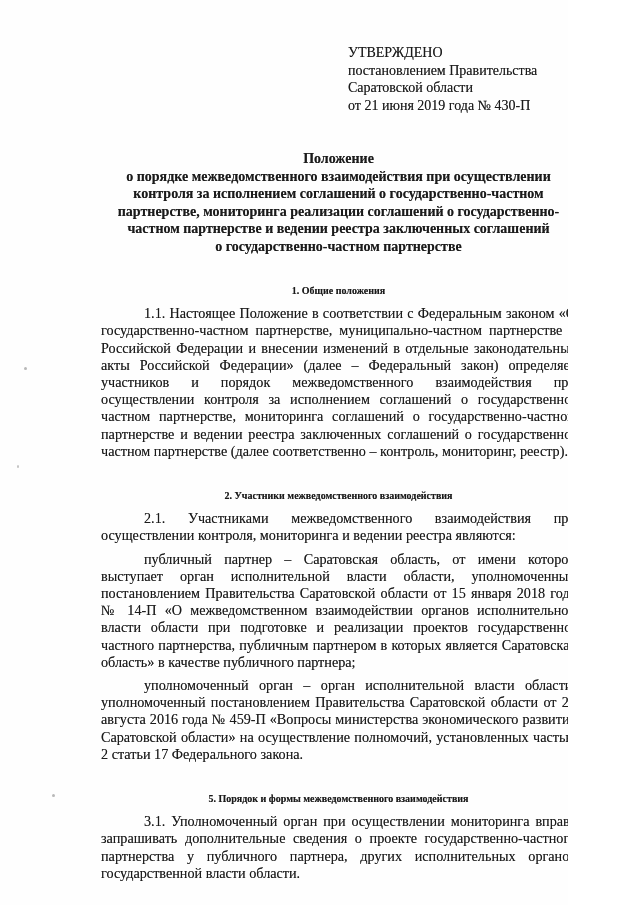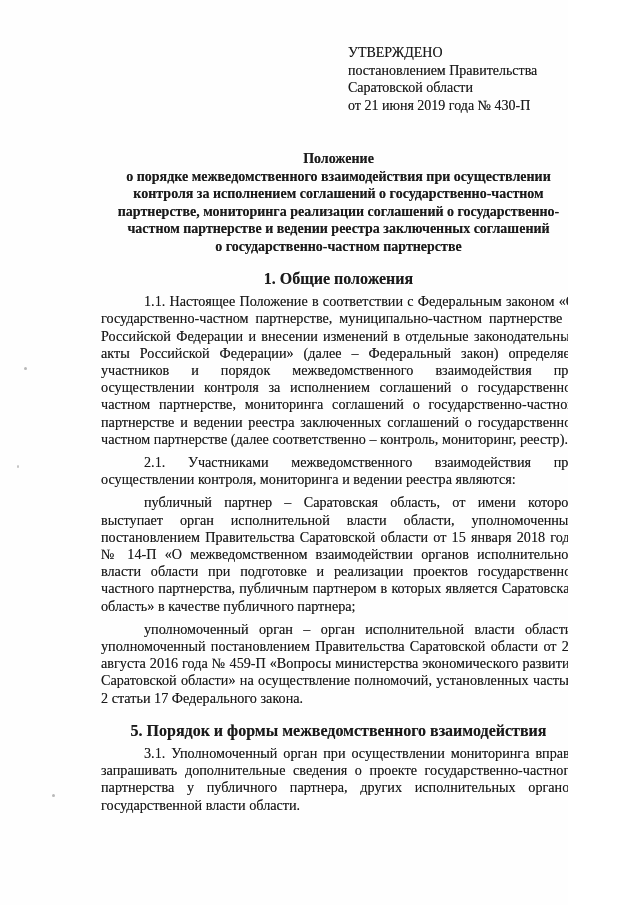--- a/index.html
+++ b/index.html
@@ -31,24 +31,24 @@
   .doc-title {
     font-weight: bold;
     font-size: 14px;
     line-height: 17.5px;
     text-align: center;
     white-space: pre-line;
     margin-top: 16px;
   }
   .section-heading {
     font-weight: bold;
-    font-size: 16px;
+    font-size: 10px;
     line-height: 17.2px;
     text-align: center;
-    margin: 15px 0 0 0;
+    margin: 27px 0 0 0;
   }
   .para {
     font-size: 14.2px;
     line-height: 17.2px;
     text-align: justify;
     text-indent: 43px;
     margin: 6px;
   }
   .speck {
     position: absolute;
@@ -81,20 +81,21 @@
 партнерстве, мониторинга реализации соглашений о государственно-
 частном партнерстве и ведении реестра заключенных соглашений
 о государственно-частном партнерстве</div>
 
     <div>
       <div class="section-heading">1. Общие положения</div>
       <p class="para">1.1. Настоящее Положение в соответствии с Федеральным законом «О государственно-частном партнерстве, муниципально-частном партнерстве в Российской Федерации и внесении изменений в отдельные законодательные акты Российской Федерации» (далее – Федеральный закон) определяет участников и порядок межведомственного взаимодействия при осуществлении контроля за исполнением соглашений о государственно-частном партнерстве, мониторинга соглашений о государственно-частном партнерстве и ведении реестра заключенных соглашений о государственно-частном партнерстве (далее соответственно – контроль, мониторинг, реестр).</p>
     </div>
 
     <div>
+      <div class="section-heading">2. Участники межведомственного взаимодействия</div>
       <p class="para">2.1. Участниками межведомственного взаимодействия при осуществлении контроля, мониторинга и ведении реестра являются:</p>
       <p class="para">публичный партнер – Саратовская область, от имени которой выступает орган исполнительной власти области, уполномоченный постановлением Правительства Саратовской области от 15 января 2018 года № 14-П «О межведомственном взаимодействии органов исполнительной власти области при подготовке и реализации проектов государственно-частного партнерства, публичным партнером в которых является Саратовская область» в качестве публичного партнера;</p>
       <p class="para">уполномоченный орган – орган исполнительной власти области, уполномоченный постановлением Правительства Саратовской области от 29 августа 2016 года № 459-П «Вопросы министерства экономического развития Саратовской области» на осуществление полномочий, установленных частью 2 статьи 17 Федерального закона.</p>
     </div>
 
     <div>
       <div class="section-heading">5. Порядок и формы межведомственного взаимодействия</div>
       <p class="para">3.1. Уполномоченный орган при осуществлении мониторинга вправе запрашивать дополнительные сведения о проекте государственно-частного партнерства у публичного партнера, других исполнительных органов государственной власти области.</p>
     </div>
 

